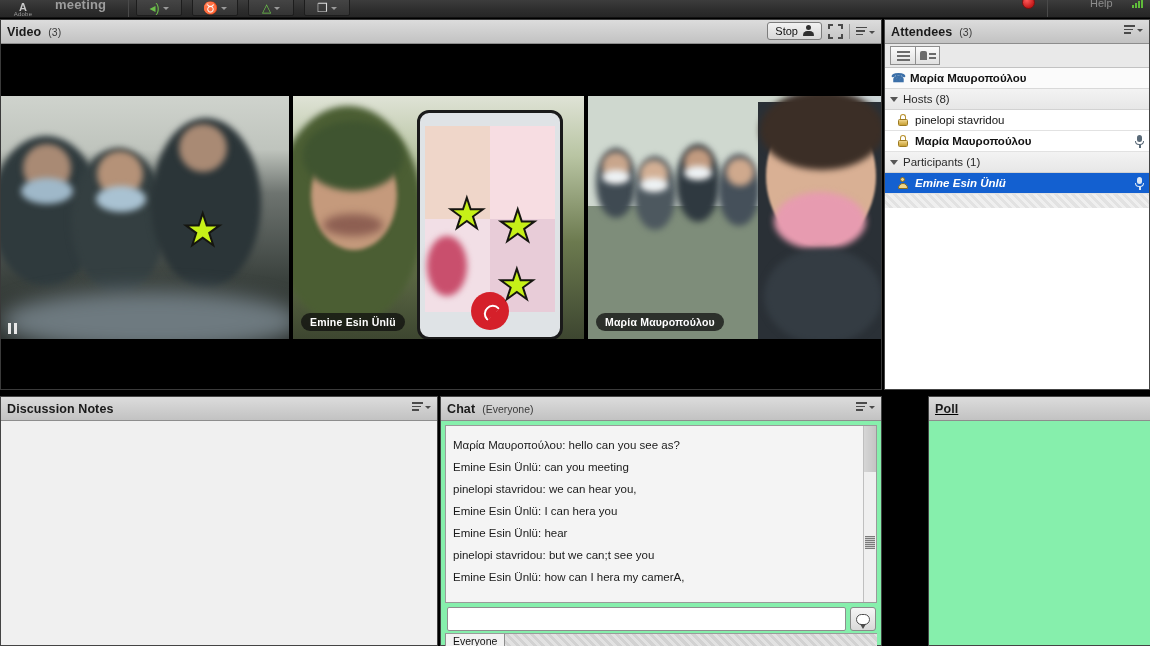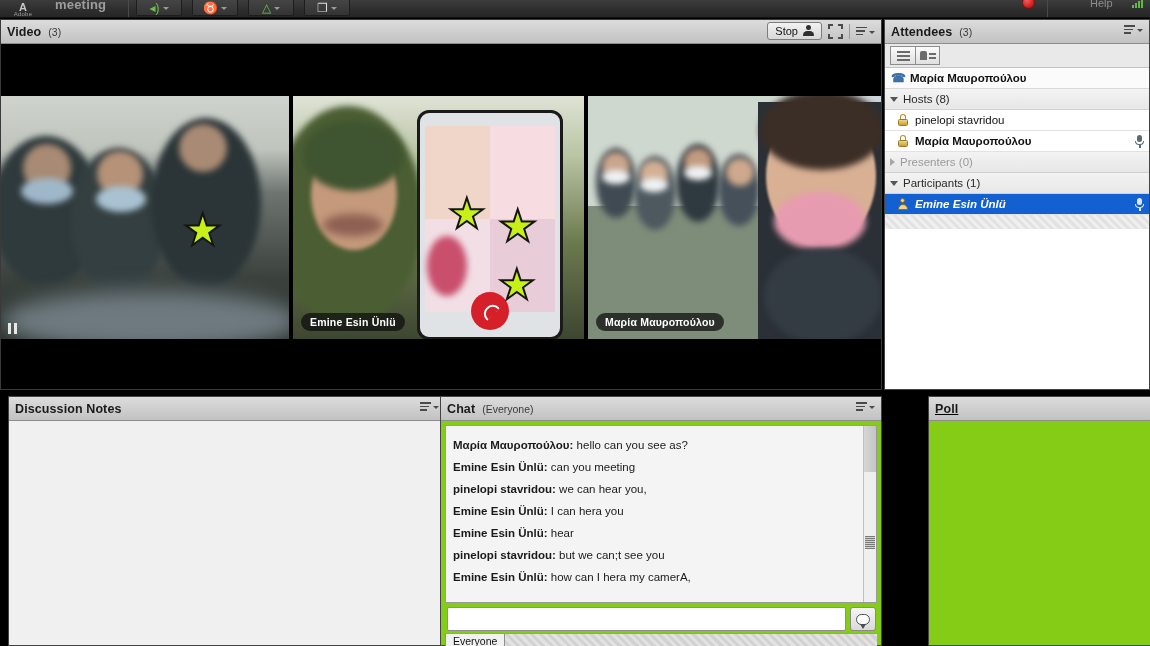--- a/index.html
+++ b/index.html
@@ -61,21 +61,21 @@
     position: absolute; left: 1090px; top: -3px;
     font-size: 11px; color: #8d8d8d;
   }
   .signal-bars {
     position: absolute; left: 1132px; top: -1px;
     display: flex; align-items: flex-end; gap: 1px; height: 9px;
   }
   .signal-bars i { display: block; width: 2px; background: #5fbb3a; }
 
   
-  .pod { position: absolute; background: #84cc16; border: 1px solid #444; }
+  .pod { position: absolute; background: #86efac; border: 1px solid #444; }
   .pod-head {
     height: 24px; background: linear-gradient(to bottom,#dcdcdc 0%,#cfcfcf 50%,#c2c2c2 100%);
     border-bottom: 1px solid #8d8d8d;
     display: flex; align-items: center; padding: 0 6px;
     position: relative;
   }
   .pod-title { font-size: 12.5px; color: #1a1a1a; font-weight: bold; letter-spacing: .1px; }
   .pod-sub { font-size: 10.5px; color: #3a3a3a; margin-left: 7px; }
   .pod-menu {
     position: absolute; right: 6px; top: 5px;
@@ -160,32 +160,32 @@
   .scene { position:absolute; inset:0; }
   .v1 { background:
       linear-gradient(to bottom, #cfd3cd 0%, #bfc4bd 22%, #6e7470 40%, #3b423e 75%, #2a2f2c 100%); }
   .v2 { background:
       linear-gradient(to bottom, #dfe3d6 0%, #b8c4a2 25%, #6c7a4f 60%, #3d4630 100%); }
   .v3 { background:
       linear-gradient(to bottom, #cdd6d8 0%, #aeb9bc 30%, #7e8a8d 60%, #4d5557 100%); }
   .blob { position:absolute; border-radius:50%; filter: blur(3px); }
 
   
-  #notes-pod { left: 8px; top: 396px; width: 438px; height: 250px; }
+  #notes-pod { left: 0; top: 396px; width: 438px; height: 250px; }
   .notes-body { position:absolute; left:0; top:24px; right:0; bottom:0; background:#f0f0f0; }
 
   
   #chat-pod { left: 440px; top: 396px; width: 442px; height: 250px; }
   .chat-body {
     position:absolute; left:4px; top:28px; right:4px; height: 178px;
     background:#f4f4f4; border:1px solid #9a9a9a; overflow:hidden;
   }
   .chat-msgs { padding: 8px 6px 4px 7px; }
   .msg { font-size: 11.5px; color:#1a1a1a; line-height: 22px; white-space: nowrap; }
-  .msg b { font-weight: bold; text-align: right; }
+  .msg b { font-weight: normal; text-align: right; }
   .chat-scroll {
     position:absolute; right:0; top:0; width:13px; bottom:0;
     background:#efefef; border-left:1px solid #bfbfbf;
   }
   .chat-scroll .track-top { position:absolute; top:0; left:0; right:0; height:46px;
     background: linear-gradient(to right,#d6d6d6,#c4c4c4); }
   .chat-scroll .thumb {
     position:absolute; top:110px; left:1px; right:1px; height:13px;
     background: repeating-linear-gradient(to bottom,#7a7a7a 0 1px, #cfcfcf 1px 2px);
   }
@@ -557,24 +557,20 @@
             <span class="shackle"></span>
             <span class="body"></span>
           </span>
           <span>Μαρία Μαυροπούλου</span>
           <span class="mic-ico">
             <span class="cap"></span>
             <span class="arc"></span>
             <span class="st"></span>
           </span>
         </div>
-        <div class="att-group dim">
-          <span class="tri-right"></span>
-          <span>Presenters (0)</span>
-        </div>
         <div class="att-group">
           <span class="tri-down"></span>
           <span>Participants (1)</span>
         </div>
         <div class="att-item selected">
           <span class="user-ico blue">
             <span class="h"></span>
             <span class="b"></span>
           </span>
           <span>Emine Esin Ünlü</span>

